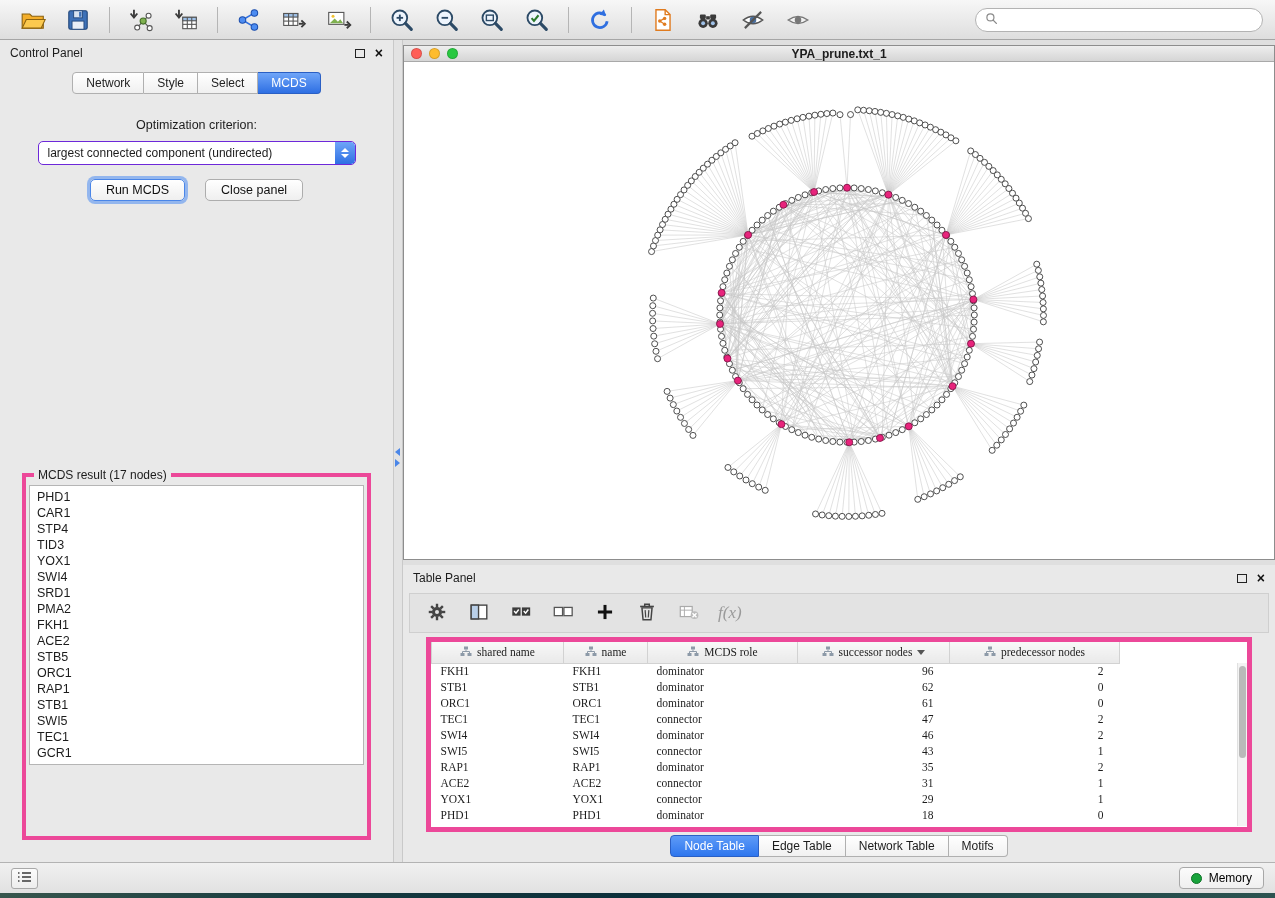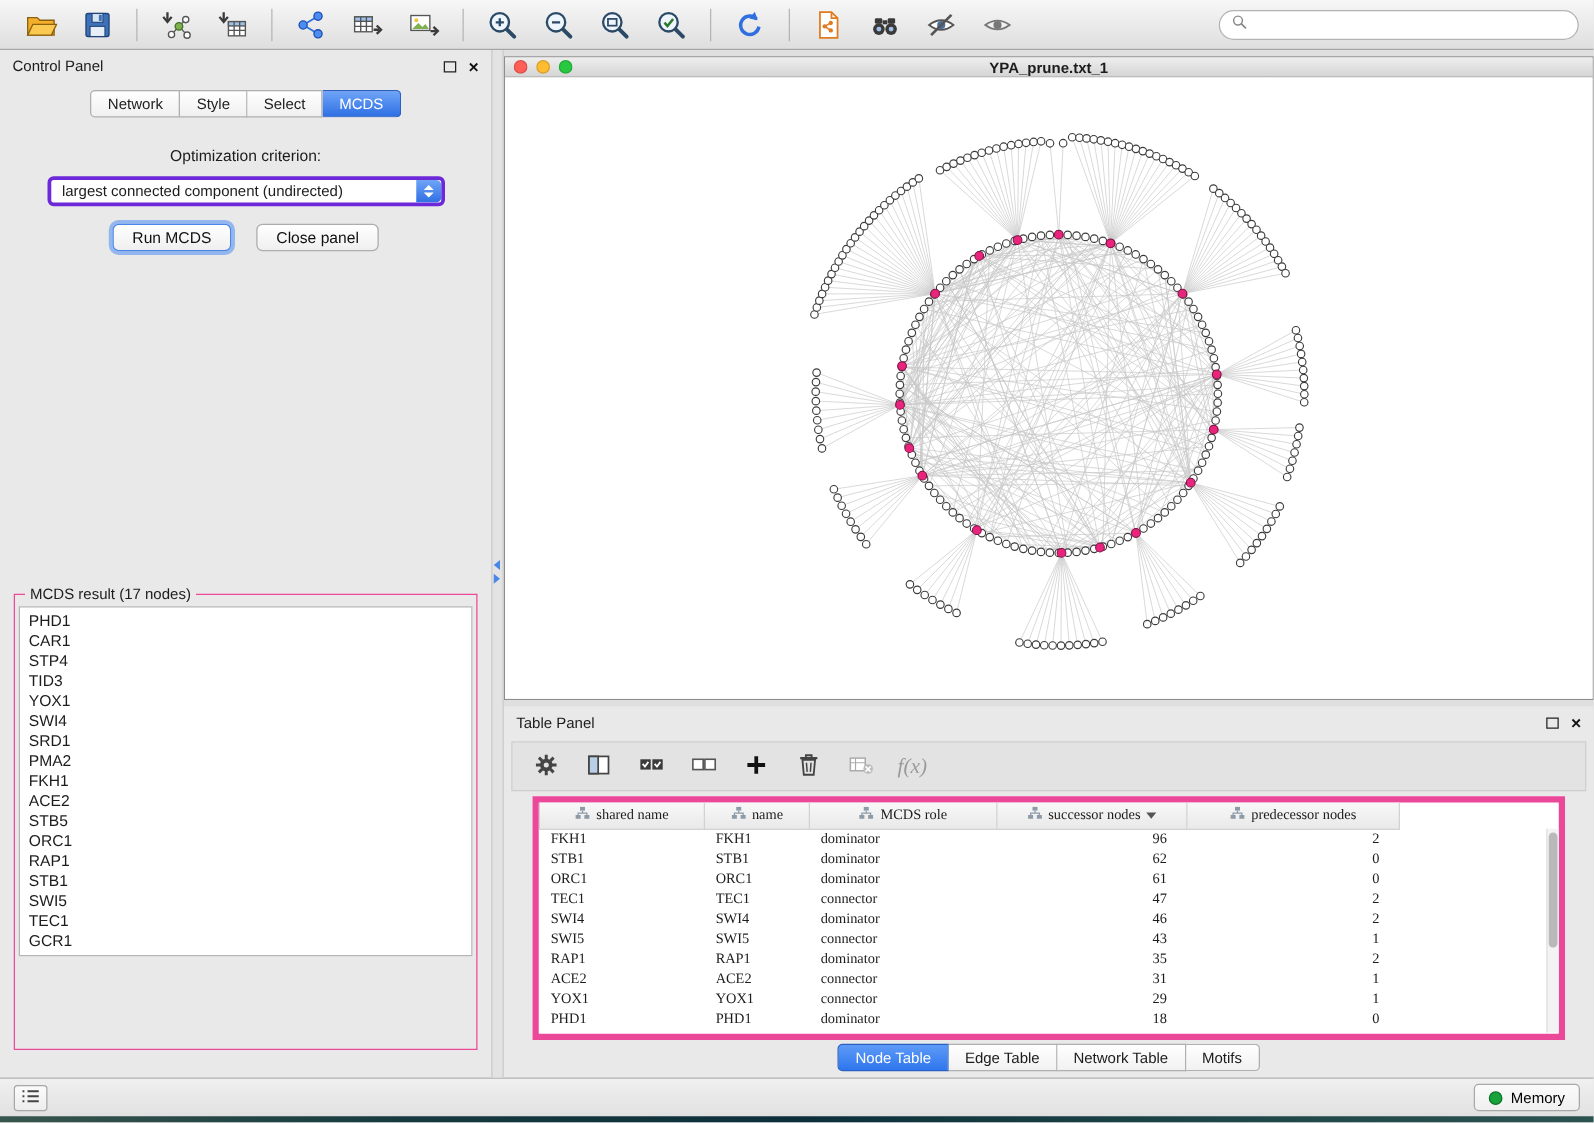--- a/index.html
+++ b/index.html
@@ -27,33 +27,33 @@
   .win-icons{margin-left:auto;display:flex;gap:10px;align-items:center;}
   .float-icon{width:10px;height:9px;border:1.5px solid #222;display:inline-block;}
   .close-x{font-weight:bold;font-size:14px;line-height:12px;color:#111;}
   .cp-tabs{display:flex;justify-content:center;margin-top:6px;flex:0 0 auto;}
   .cp-tab{font-size:12px;padding:3px 13px;background:linear-gradient(#ffffff,#f0f0f0);
     border:1px solid #b0b0b0;border-left:none;color:#222;}
   .cp-tab:first-child{border-left:1px solid #b0b0b0;border-radius:4px 0 0 4px;}
   .cp-tab:last-child{border-radius:0 4px 4px 0;}
   .cp-tab.active{background:linear-gradient(#6fa5f8,#2e6fe3);color:#fff;border-color:#2a5fc4;}
   .opt-label{text-align:center;font-size:12.5px;margin-top:24px;}
-  .combo{width:318px;height:24px;margin:9px auto 0;background:#fff;border:3px solid #6d28d9;
+  .combo{width:318px;height:24px;margin:9px auto 0;background:#fff;border:1px solid #6d28d9;
     border-radius:5px;display:flex;align-items:center;font-size:12px;overflow:hidden;}
   .combo-value{flex:1;padding:0 9px;white-space:nowrap;}
   .combo-btn{width:20px;height:100%;background:linear-gradient(#6fa5f8,#2e6fe3);
     display:flex;flex-direction:column;align-items:center;justify-content:center;gap:2px;border-radius:0 4px 4px 0;}
   .arr-up{width:0;height:0;border-left:4px solid transparent;border-right:4px solid transparent;border-bottom:4px solid #fff;}
   .arr-dn{width:0;height:0;border-left:4px solid transparent;border-right:4px solid transparent;border-top:4px solid #fff;}
   .btn-row{display:flex;justify-content:center;gap:20px;margin-top:14px;}
   .cp-btn{font-size:12.5px;font-family:"Liberation Sans",sans-serif;padding:3px 15px;border:1px solid #adadad;
     border-radius:5px;background:linear-gradient(#ffffff,#efefef);color:#111;}
   .cp-btn.focused{box-shadow:0 0 0 3px rgba(77,141,242,.55);border-color:#4a86e8;}
   .cp-spacer{flex:1;}
-  .result-fieldset{height:372px;margin:0 11px 22px;border:1px solid #ec4899;padding:3px;
+  .result-fieldset{height:372px;margin:0 22px 22px;border:4px solid #ec4899;padding:3px;
     display:flex;flex-direction:column;flex:0 0 auto;justify-content:space-between;}
   .result-fieldset legend{font-size:12px;padding:0 4px;margin-left:5px;}
   .result-list{flex:1;background:#fff;border:1px solid #b5b5b5;overflow:hidden;padding:3px 7px;}
   .result-item{font-size:12.5px;line-height:16px;}
 
   
   .gutter{width:10px;flex:0 0 auto;background:#e3e3e3;border-left:1px solid #c9c9c9;border-right:1px solid #c9c9c9;position:relative;}
   .gutter-handle{position:absolute;top:408px;left:1px;display:flex;flex-direction:column;gap:3px;}
   .g-left{width:0;height:0;border-top:4px solid transparent;border-bottom:4px solid transparent;border-right:5px solid #4a86e8;}
   .g-right{width:0;height:0;border-top:4px solid transparent;border-bottom:4px solid transparent;border-left:5px solid #4a86e8;}

